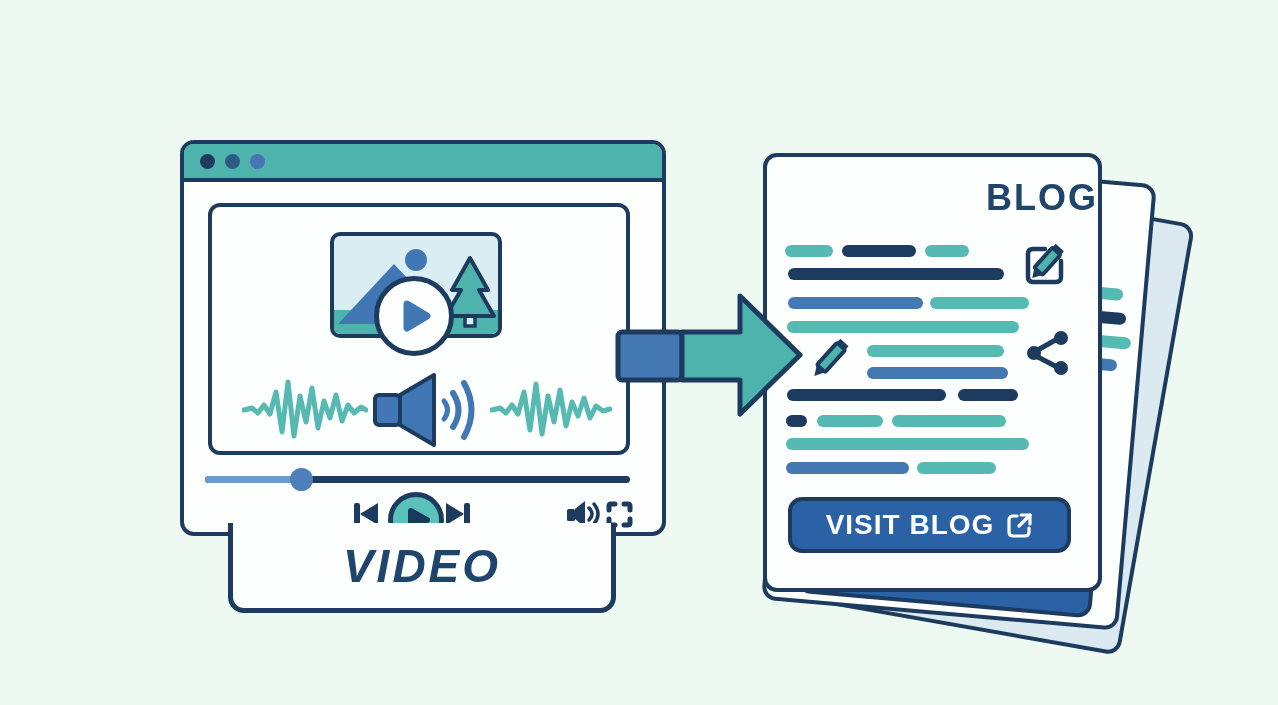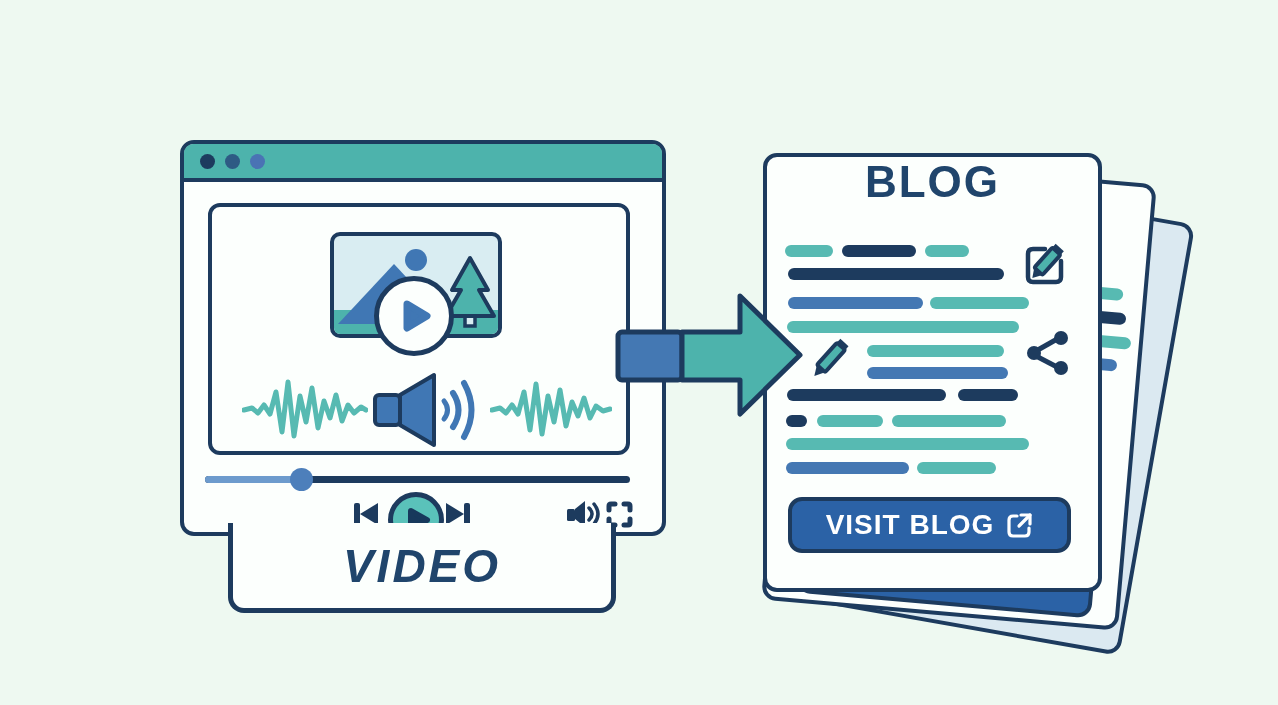--- a/index.html
+++ b/index.html
@@ -60,21 +60,21 @@
              border:5px solid var(--navy);border-top:none;border-radius:0 0 16px 16px;z-index:3;
              display:flex;align-items:center;justify-content:center;font-style:italic;}
   .video-label{font-size:46px;font-weight:bold;letter-spacing:3px;color:var(--navy-text);}
 
   
   .arrow-svg{left:612px;top:288px;z-index:4;}
 
   
   .blog-page{left:763px;top:153px;width:331px;height:431px;background:var(--paper);
              border:4px solid var(--navy);border-radius:14px;z-index:3;}
-  .blog-title{position:absolute;left:0;right:0;top:0;text-align:center;font-size:44px;
+  .blog-title{position:absolute;left:0;right:0;top:20px;text-align:right;font-size:36px;
               font-weight:bold;letter-spacing:2px;color:var(--navy-text);}
   .edit-icon{position:absolute;left:256px;top:78px;}
   .pencil-icon{position:absolute;left:44px;top:176px;}
   .share-icon{position:absolute;left:258px;top:172px;}
   .visit-btn{position:absolute;left:21px;top:340px;width:283px;height:56px;background:var(--btn-blue);
              border:4px solid var(--navy);border-radius:14px;display:flex;align-items:center;justify-content:center;
              gap:12px;cursor:pointer;padding:12px;}
   .visit-btn span{color:#ffffff;font-size:28px;font-weight:bold;letter-spacing:1px;
                   font-family:"Liberation Sans", sans-serif;}
 </style>

